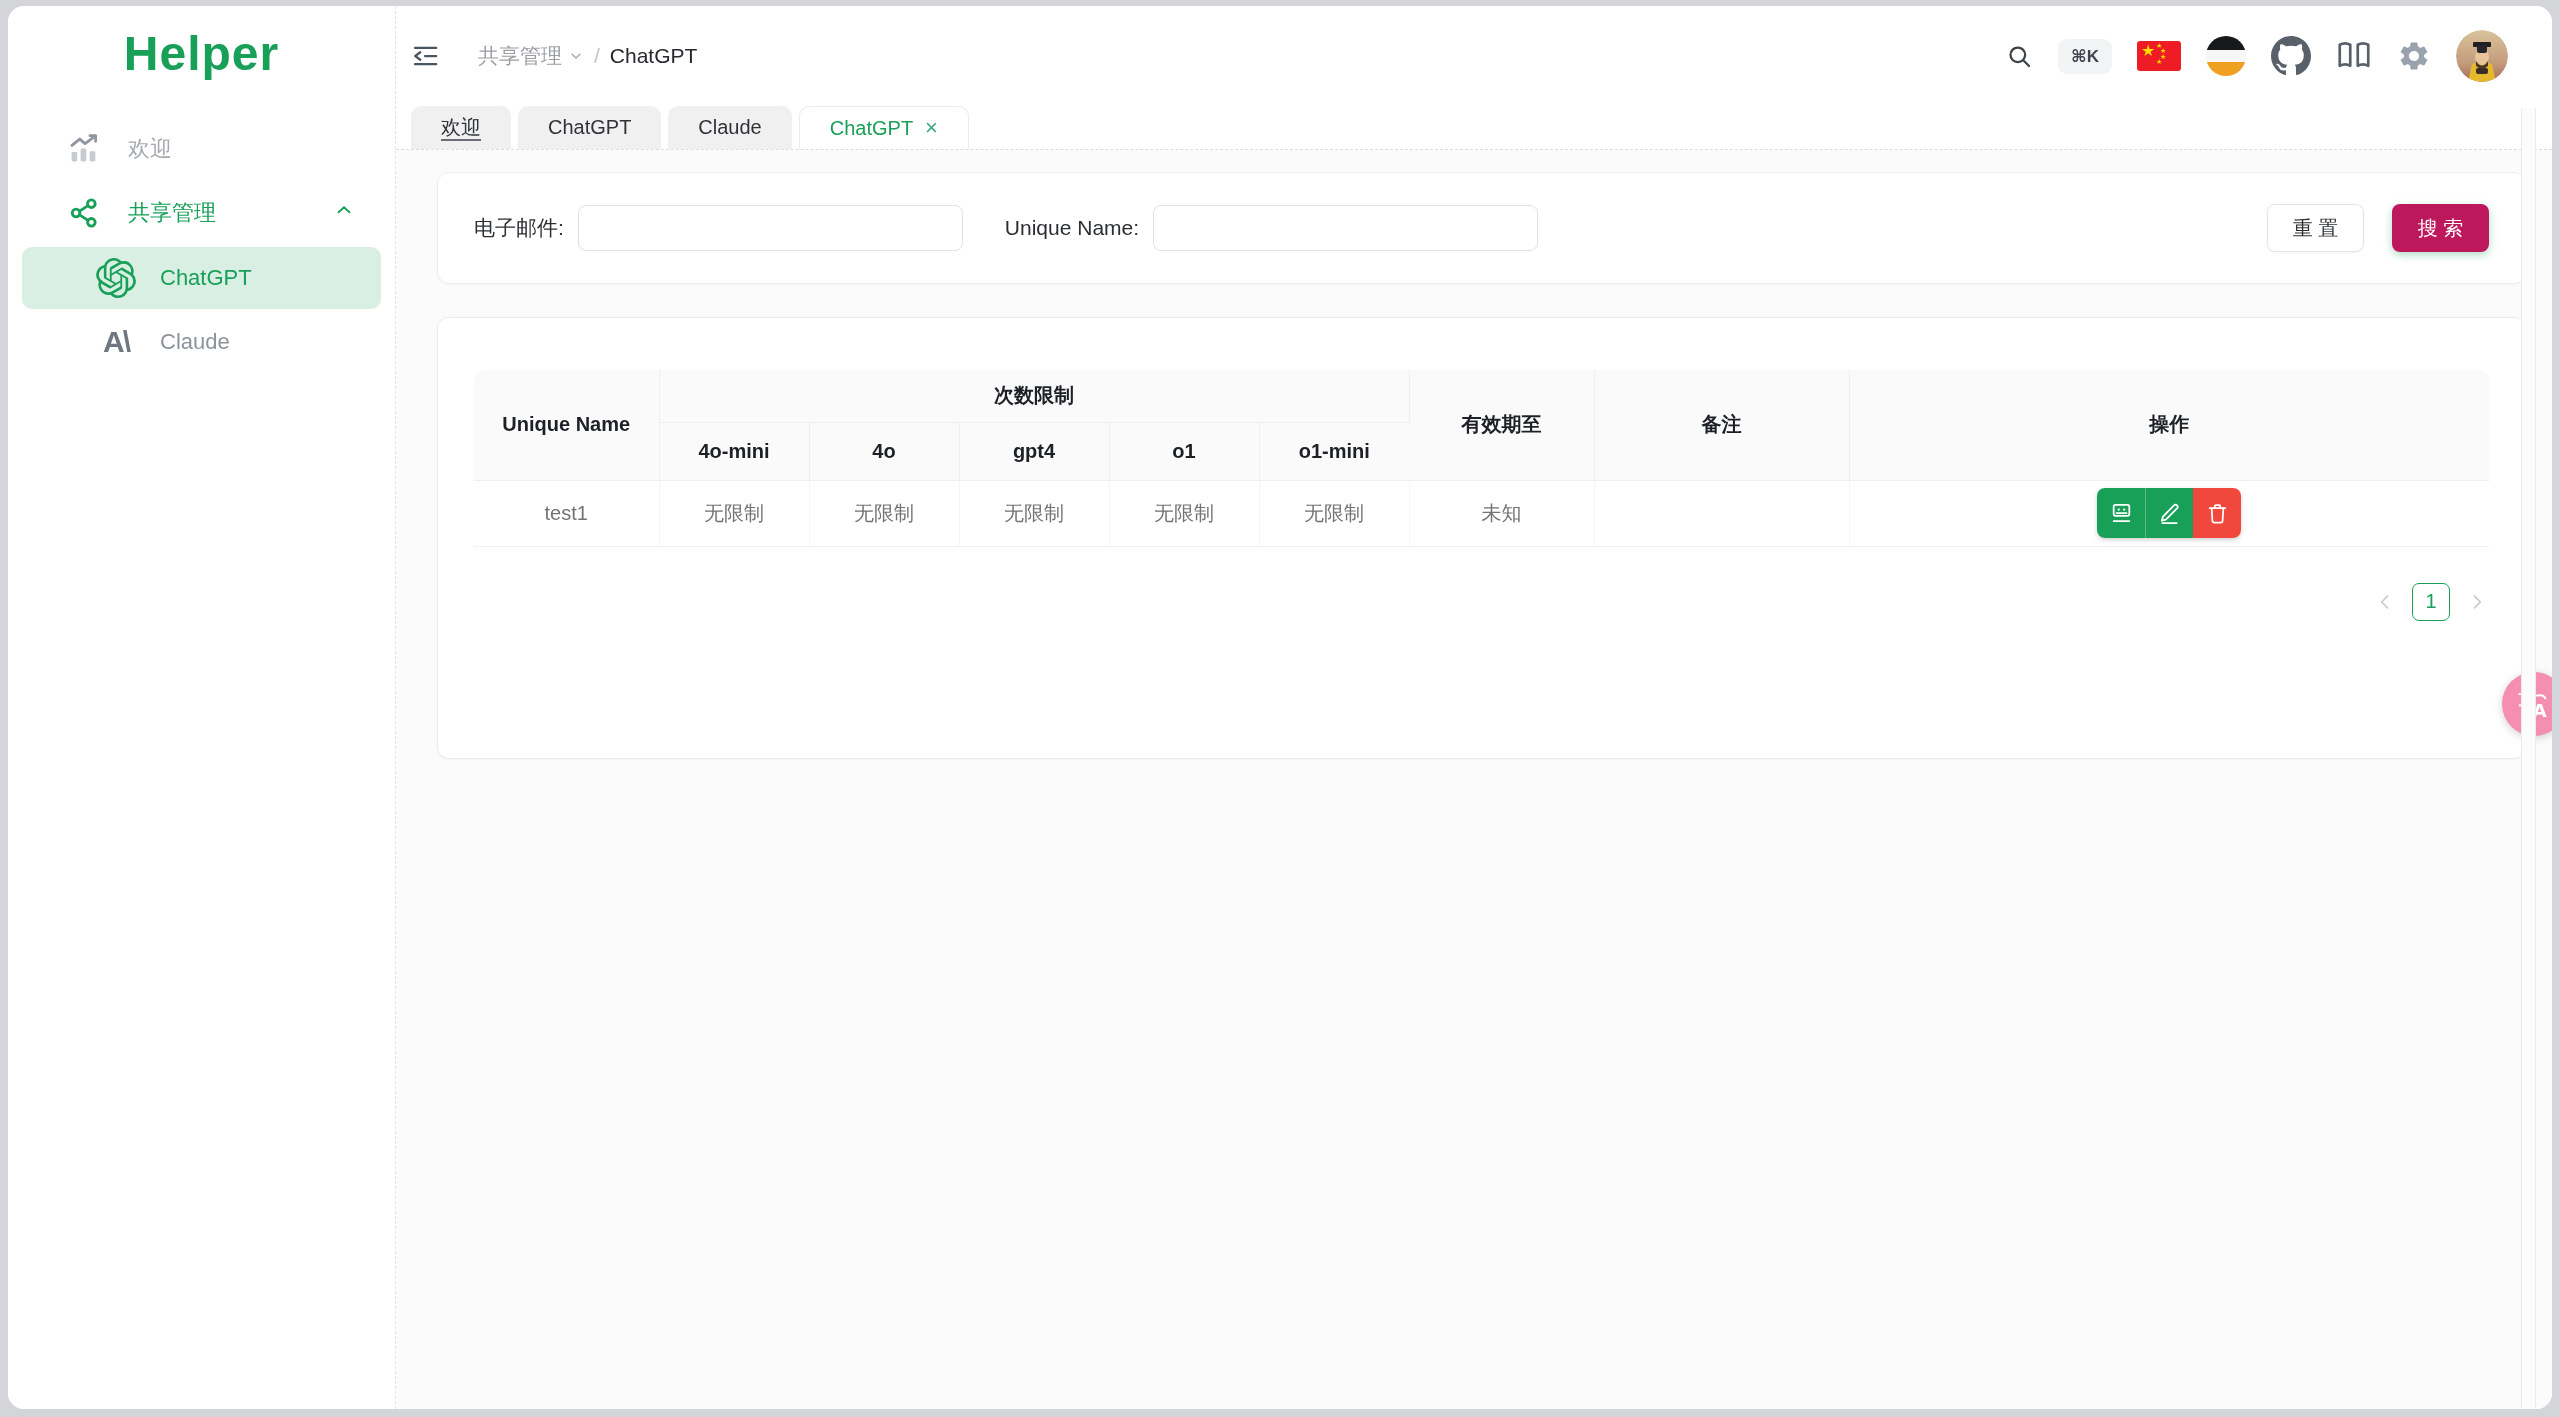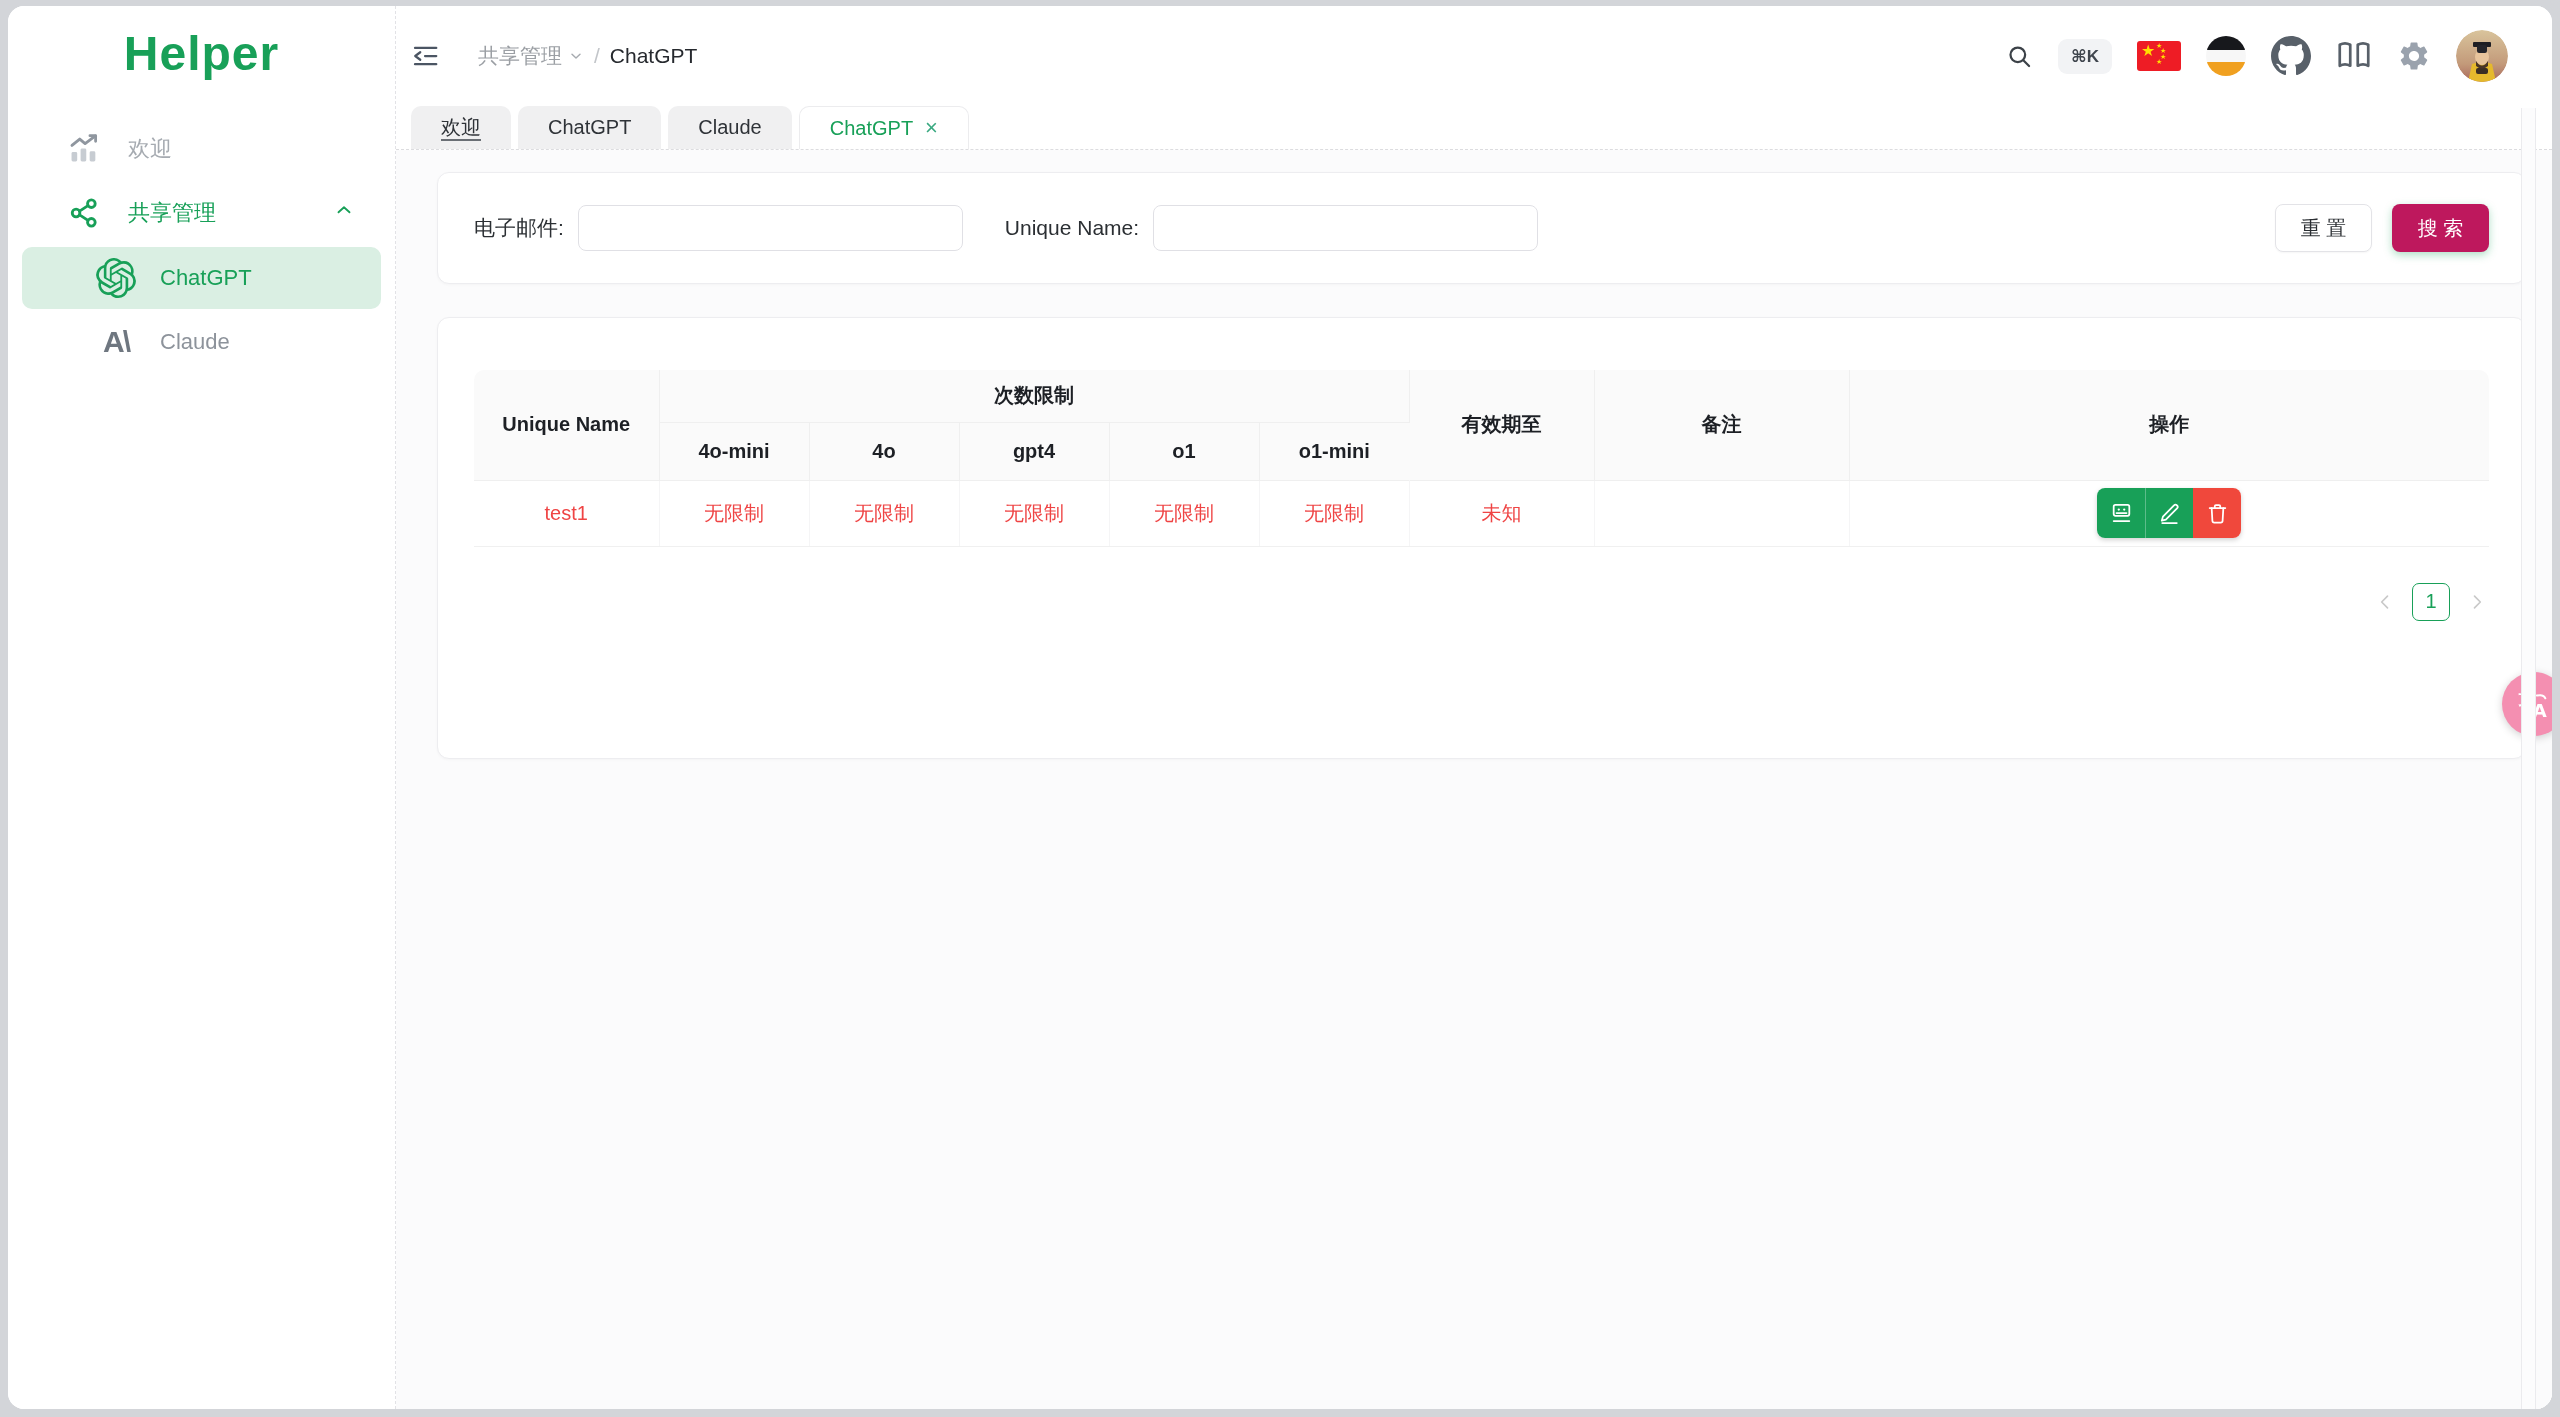--- a/index.html
+++ b/index.html
@@ -58,21 +58,21 @@
 
   
   .content { flex:1; background:#fbfbfc; padding:22px 26px 0 41px; overflow:hidden; }
   .card { background:#fff; border:1px solid #ededf0; border-radius:12px; box-shadow:0 1px 3px rgba(0,0,0,0.03); }
 
   .search-card { height:112px; display:flex; align-items:center; padding:0 36px; }
   .form-label { font-size:21px; color:#2b2f33; white-space:nowrap; }
   .text-input { width:385px; height:46px; border:1px solid #e0e0e5; border-radius:8px; background:#fff; margin-left:14px;
                 font-size:20px; padding:0 14px; outline:none; }
   .ml-40 { margin-left:42px; }
-  .form-btns { margin-left:auto; display:flex; gap:20px; }
+  .form-btns { margin-left:auto; display:flex; gap:28px; }
   .btn { height:48px; min-width:97px; border-radius:8px; font-size:20px; display:flex; align-items:center; justify-content:center; cursor:pointer; padding:0 18px; }
   .btn-reset { background:#fff; border:1px solid #e3e3e7; color:#2b2f33; box-shadow:0 1px 2px rgba(0,0,0,0.04); }
   .btn-search { background:#be185d; border:none; color:#fff; box-shadow:0 3px 8px rgba(24,160,88,0.35); }
 
   .list-card { margin-top:33px; padding:26px 36px 30px; min-height:442px; }
   .list-head { display:flex; align-items:center; }
   .list-title { font-size:27px; font-weight:700; color:#16191d; }
   .switch { margin-left:auto; width:84px; height:31px; border-radius:17px; background:#18a058; position:relative;
             display:flex; align-items:center; padding-left:13px; cursor:pointer;
             box-shadow:inset 0 1px 2px rgba(0,0,0,0.12); }
@@ -82,21 +82,21 @@
 
   
   .table-wrap { margin-top:26px; border-radius:10px 10px 0 0; overflow:hidden; }
   table { width:100%; border-collapse:collapse; table-layout:fixed; font-size:20px; }
   th { background:#fafafa; font-weight:600; color:#1d2025; text-align:center; border-right:1px solid #efefef; }
   th:last-child { border-right:none; }
   tr.h1 th { height:52px; }
   tr.h1 th.group { border-bottom:1px solid #efefef; }
   tr.h2 th { height:58px; }
   thead { border-bottom:1px solid #efefef; }
-  tbody td { height:66px; text-align:center; color:#ef4444; border-right:1px solid #f5f5f6; border-bottom:1px solid #f0f0f0; }
+  tbody td { height:66px; text-align:center; color:#737373; border-right:1px solid #f5f5f6; border-bottom:1px solid #f0f0f0; }
   tbody td:last-child { border-right:none; }
 
   .action-group { display:inline-flex; border-radius:8px; overflow:hidden; box-shadow:0 2px 5px rgba(0,0,0,0.18); vertical-align:middle; }
   .action-btn { width:48px; height:50px; display:flex; align-items:center; justify-content:center; border:none; cursor:pointer; }
   .a-green { background:#18a058; }
   .a-green + .a-green { border-left:1px solid rgba(255,255,255,0.3); }
   .a-red { background:#f0483c; }
 
   .pager { margin-top:36px; display:flex; justify-content:flex-end; align-items:center; gap:17px; padding-right:2px; }
   .pg-arrow { display:flex; align-items:center; cursor:pointer; }

